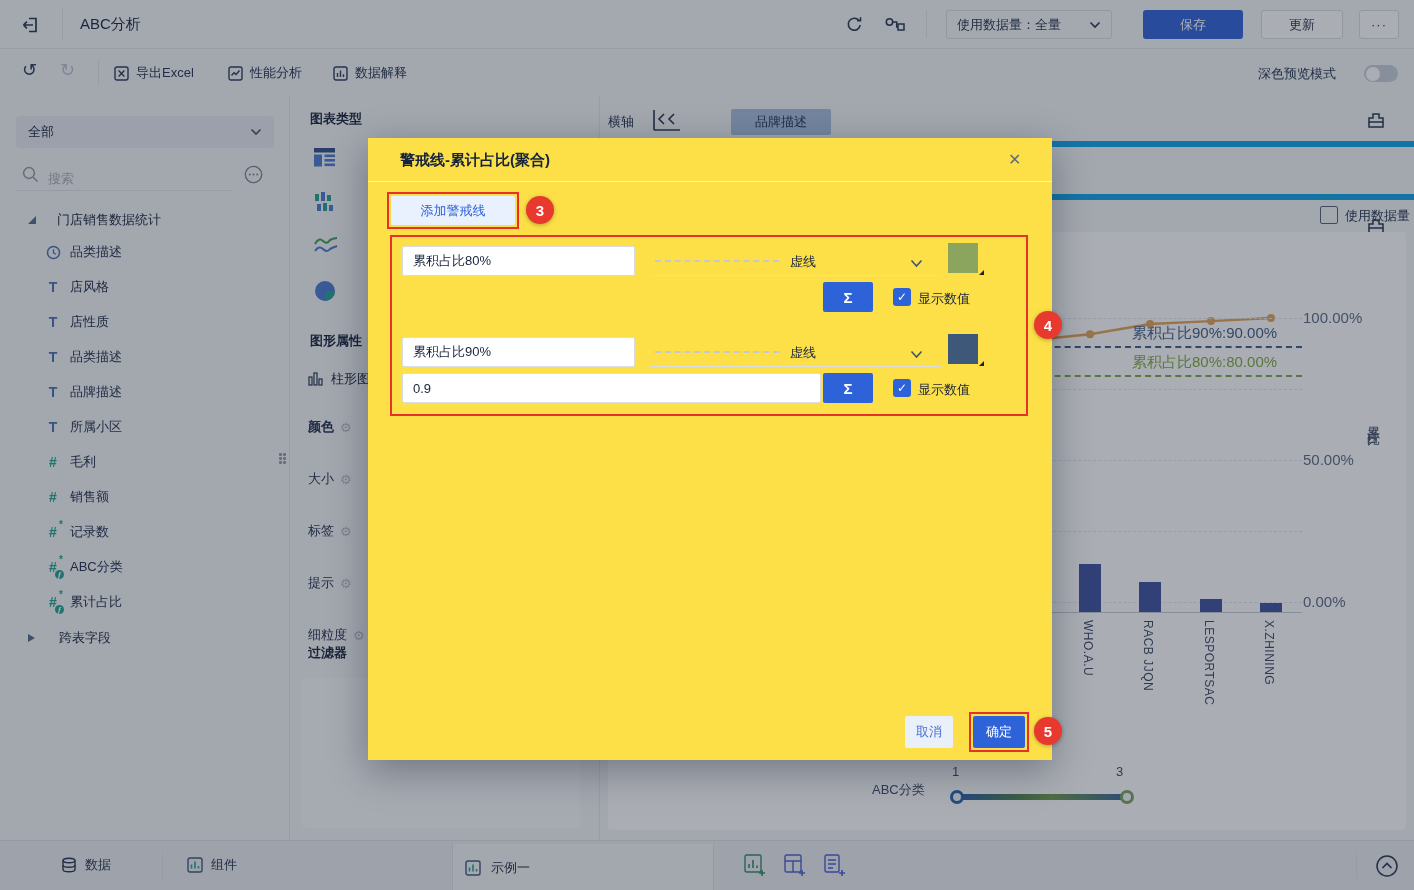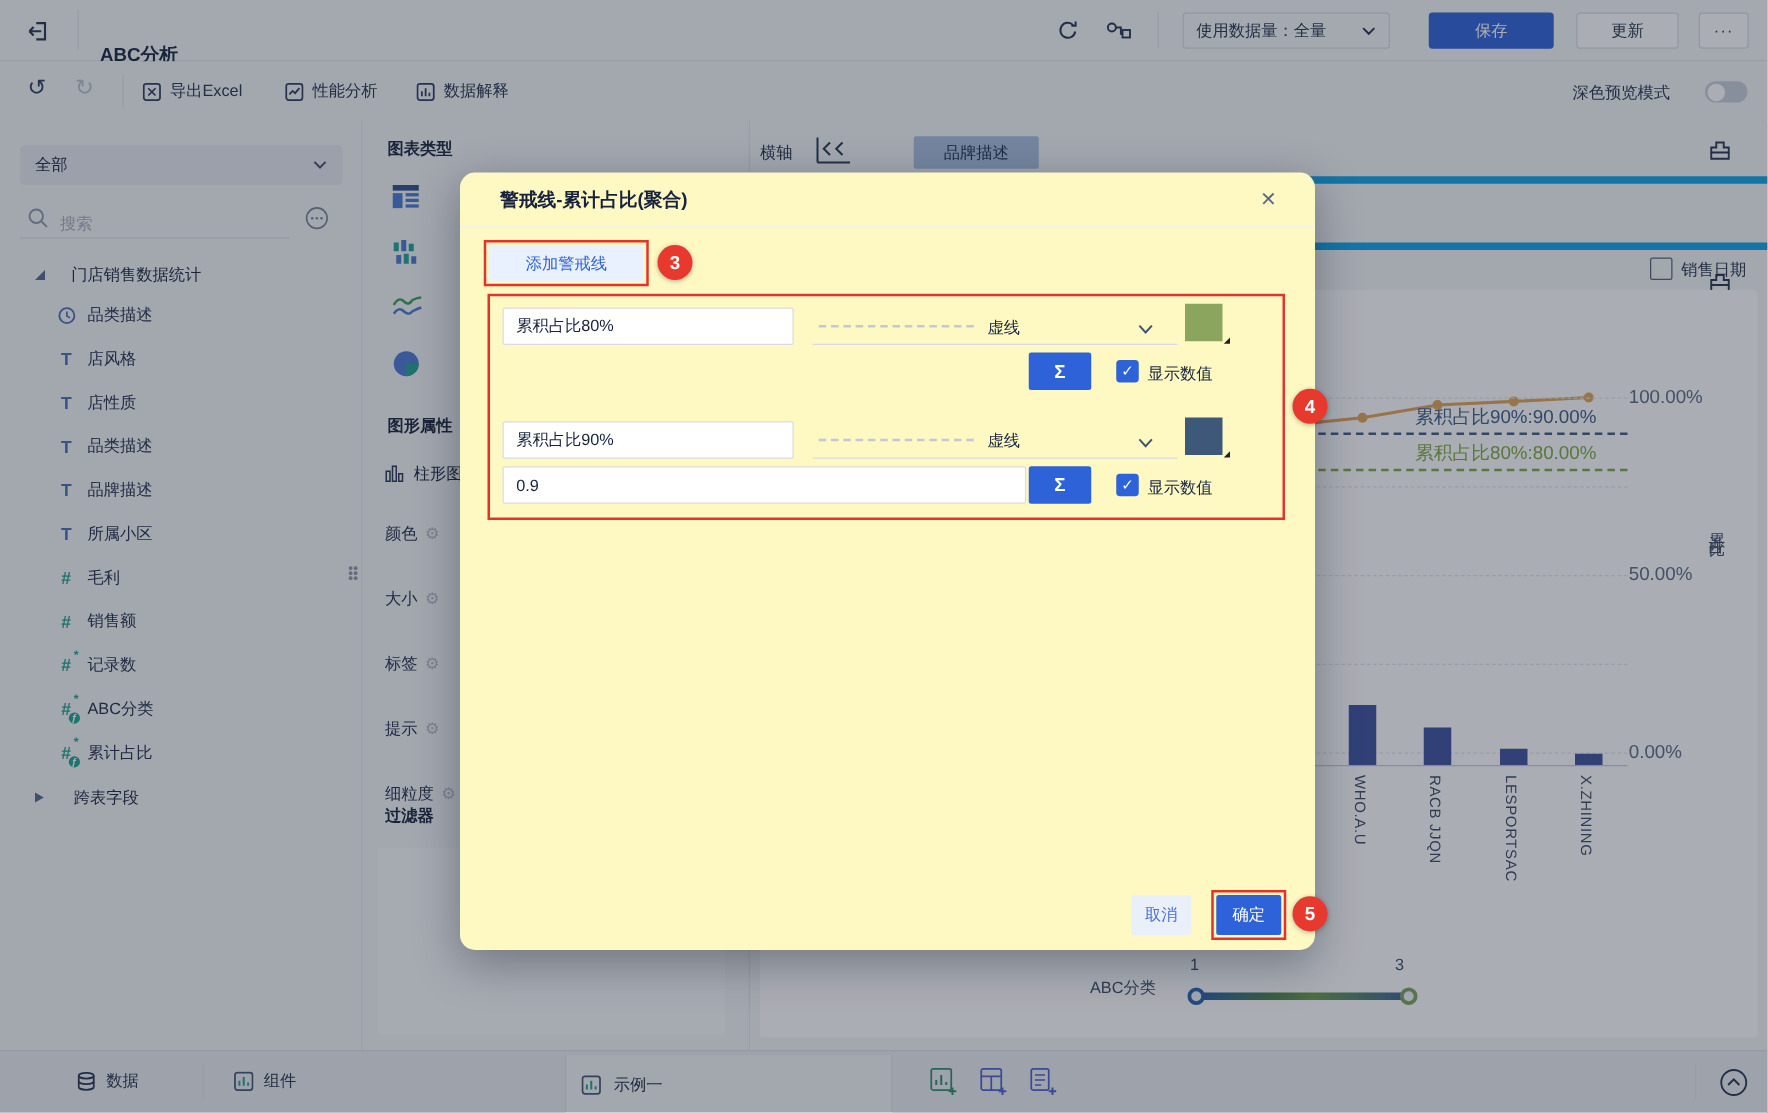--- a/index.html
+++ b/index.html
@@ -54,21 +54,21 @@
   .xlab{position:absolute;writing-mode:vertical-rl;color:#3c4a66;font-size:12px;letter-spacing:.5px;white-space:nowrap;}
   #ylabel{position:absolute;left:756px;top:184px;writing-mode:vertical-rl;color:#3c4a66;font-size:13px;letter-spacing:2px;}
   
   .slider-track{position:absolute;height:6px;border-radius:3px;background:linear-gradient(90deg,#2b5ca8 0%,#4c7f4e 35%,#6a9a4b 55%,#38629a 100%);}
   .slider-handle{position:absolute;width:14px;height:14px;border-radius:50%;background:#f2f5fa;box-sizing:border-box;cursor:pointer;}
   
   #bottombar{position:absolute;left:0;top:840px;width:1414px;height:50px;background:#eceef2;border-top:1px solid #dde1e7;box-sizing:border-box;}
   #sheet-tab{position:absolute;left:452px;top:3px;width:260px;height:47px;background:#f4f5f7;border-left:1px solid #dde1e7;border-right:1px solid #dde1e7;display:flex;align-items:center;cursor:pointer;}
   
   #overlay{position:absolute;left:0;top:0;width:1414px;height:890px;background:rgba(31,40,55,0.38);z-index:50;}
-  #modal{position:absolute;left:368px;top:138px;width:684px;height:622px;background:#fef9c3;border-radius:12px;box-shadow:0 10px 36px rgba(10,20,40,.35);z-index:60;}
+  #modal{position:absolute;left:368px;top:138px;width:684px;height:622px;background:#fde047;border-radius:0;box-shadow:0 10px 36px rgba(10,20,40,.35);z-index:60;}
   #modal-header{position:absolute;left:0;top:0;width:684px;height:44px;border-bottom:1px solid #eef0f4;box-sizing:border-box;}
   .red-rect{position:absolute;border:2px solid #e8312a;box-sizing:border-box;z-index:70;pointer-events:none;}
   .badge{position:absolute;width:28px;height:28px;border-radius:50%;background:#e8392f;color:#fff;font-weight:bold;font-size:15px;display:flex;align-items:center;justify-content:center;z-index:75;box-shadow:0 1px 4px rgba(0,0,0,.3);}
   .inp{position:absolute;border:1px solid #d9dce3;border-radius:2px;box-sizing:border-box;background:#fff;display:flex;align-items:center;padding-left:10px;color:#17233d;font-size:13px;}
   .sigma-btn{position:absolute;background:#2e62d9;color:#fff;border-radius:2px;display:flex;align-items:center;justify-content:center;font-size:15px;font-weight:bold;cursor:pointer;}
   .cbx{position:absolute;width:18px;height:18px;background:#2e62d9;border-radius:3px;color:#fff;font-size:12px;display:flex;align-items:center;justify-content:center;cursor:pointer;}
   .swatch{position:absolute;width:30px;height:30px;cursor:pointer;}
   .swatch .corner{position:absolute;right:-6px;bottom:-2px;width:0;height:0;border-left:5px solid transparent;border-bottom:5px solid #222;transform:rotate(0deg);}
   .dash-preview{position:absolute;height:0;border-top:2px dashed #c3c8d4;}
   .underline{position:absolute;height:1px;background:#d9dce3;}
@@ -80,21 +80,21 @@
 <body>
 
 <div id="header">
   <div class="abs btn" style="left:16px;top:12px;width:26px;height:26px;">
     <svg width="22" height="22" viewBox="0 0 22 22">
         <path d="M11 4.5 h7 v13 h-7" fill="none" stroke="#24344f" stroke-width="1.7"></path>
         <path d="M15 11 H5.5 M5.5 11 l3.4-3.4 M5.5 11 l3.4 3.4" fill="none" stroke="#24344f" stroke-width="1.7"></path>
       </svg>
   </div>
   <div class="vdiv" style="left:62px;top:8px;height:32px;"></div>
-  <div class="abs" style="left:80px;top:15px;font-size:15px;font-weight:bold;margin-top:20px;">ABC分析</div>
+  <div class="abs" style="left:80px;top:15px;font-size:15px;font-weight:normal;">ABC分析</div>
 
   <div class="abs btn" style="left:842px;top:12px;width:24px;height:24px;">
     <svg width="19" height="19" viewBox="0 0 19 19">
         <path d="M15.2 10.2 a6 6 0 1 1 -1.6-5.1" fill="none" stroke="#24344f" stroke-width="1.6"></path>
         <path d="M15.5 2.2 v3.4 h-3.4" fill="none" stroke="#24344f" stroke-width="1.6"></path>
       </svg>
   </div>
   <div class="abs btn" style="left:882px;top:12px;width:26px;height:24px;">
     <svg width="22" height="18" viewBox="0 0 22 18">
         <circle cx="5.5" cy="7" r="3.2" fill="none" stroke="#24344f" stroke-width="1.5"></circle>
@@ -302,21 +302,21 @@
   <div class="abs" style="left:18px;top:274px;display:flex;align-items:center;cursor:pointer;">
     <svg width="16" height="14" viewBox="0 0 16 14">
         <rect x="1" y="5" width="3" height="8" fill="none" stroke="#24344f" stroke-width="1.2"></rect>
         <rect x="6" y="1" width="3" height="12" fill="none" stroke="#24344f" stroke-width="1.2"></rect>
         <rect x="11" y="7" width="3" height="6" fill="none" stroke="#24344f" stroke-width="1.2"></rect>
       </svg>
     <span style="margin-left:7px;color:#17233d;">柱形图</span>
   </div>
 
   <div id="attr-rows">
-      <div class="attr-row" style="top: 322px;">
+      <div class="attr-row" style="top: 322px; font-weight: bold;">
         <span>颜色</span>
         <span class="gear">⚙</span>
       </div>
       <div class="attr-row" style="top: 374px;">
         <span>大小</span>
         <span class="gear">⚙</span>
       </div>
       <div class="attr-row" style="top: 426px;">
         <span>标签</span>
         <span class="gear">⚙</span>
@@ -349,21 +349,21 @@
       </svg>
   </div>
   <div class="shelf" style="top:51px;height:53px;">
     <svg class="abs" style="left:766px;top:70px;" width="20" height="20" viewBox="0 0 20 20">
         <path d="M7 3 h6 v4 h4 v4 H3 V7 h4 z" fill="none" stroke="#24344f" stroke-width="1.5"></path>
         <path d="M3 11 v5 h14 v-5" fill="none" stroke="#24344f" stroke-width="1.5"></path>
       </svg>
   </div>
 
   <div class="abs" style="left:720px;top:110px;width:16px;height:16px;border:1.5px solid #55627e;border-radius:2px;background:transparent;cursor:pointer;"></div>
-  <span class="abs" style="left:745px;top:111px;color:#24344f;">销售日期</span>
+  <span class="abs" style="left:745px;top:111px;color:#24344f;">使用数据量</span>
 
   <div id="chart-card">
     <svg id="line-svg" class="abs" style="left:0;top:0;" width="798" height="598">
         <polyline points="412,109.28800000000001 482,102.18800000000005 542,91.964 603,89.12400000000002 663,86" fill="none" stroke="#e0a455" stroke-width="2.5"></polyline>
         <circle cx="412" cy="109.28800000000001" r="4" fill="#e0a455"></circle>
         <circle cx="482" cy="102.18800000000005" r="4" fill="#e0a455"></circle>
         <circle cx="542" cy="91.964" r="4" fill="#e0a455"></circle>
         <circle cx="603" cy="89.12400000000002" r="4" fill="#e0a455"></circle>
         <circle cx="663" cy="86" r="4" fill="#e0a455"></circle>
       </svg>

